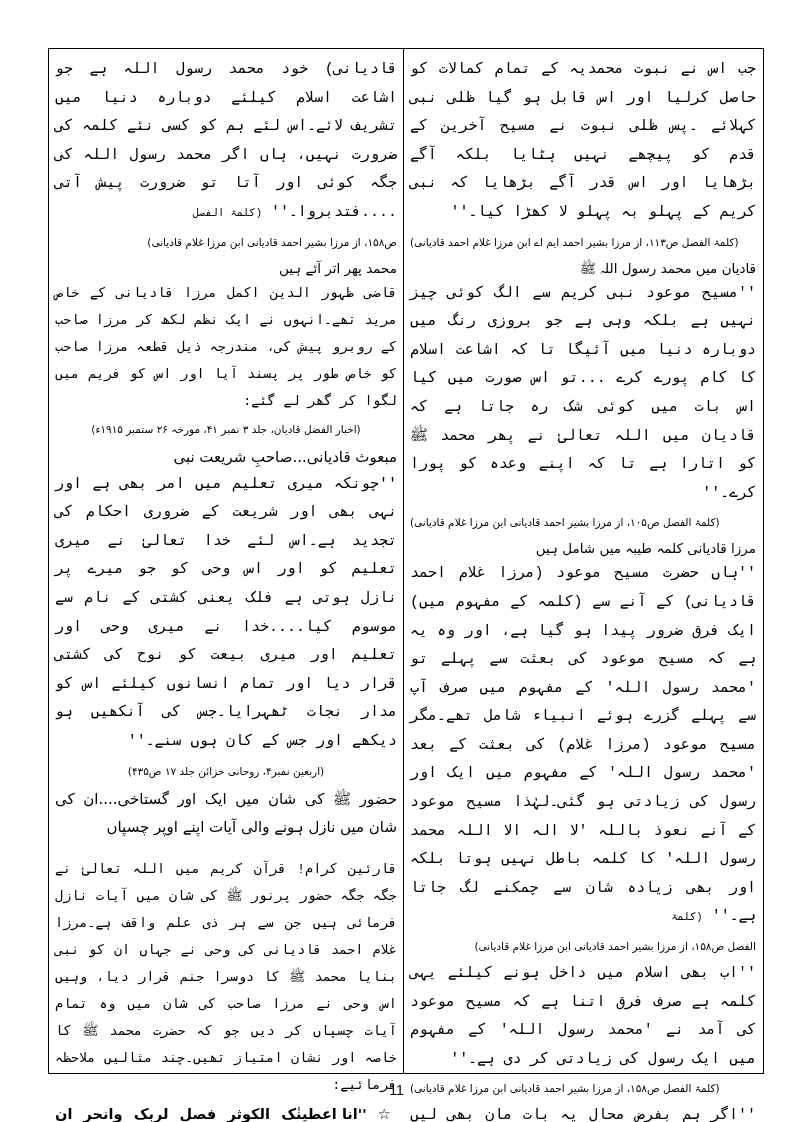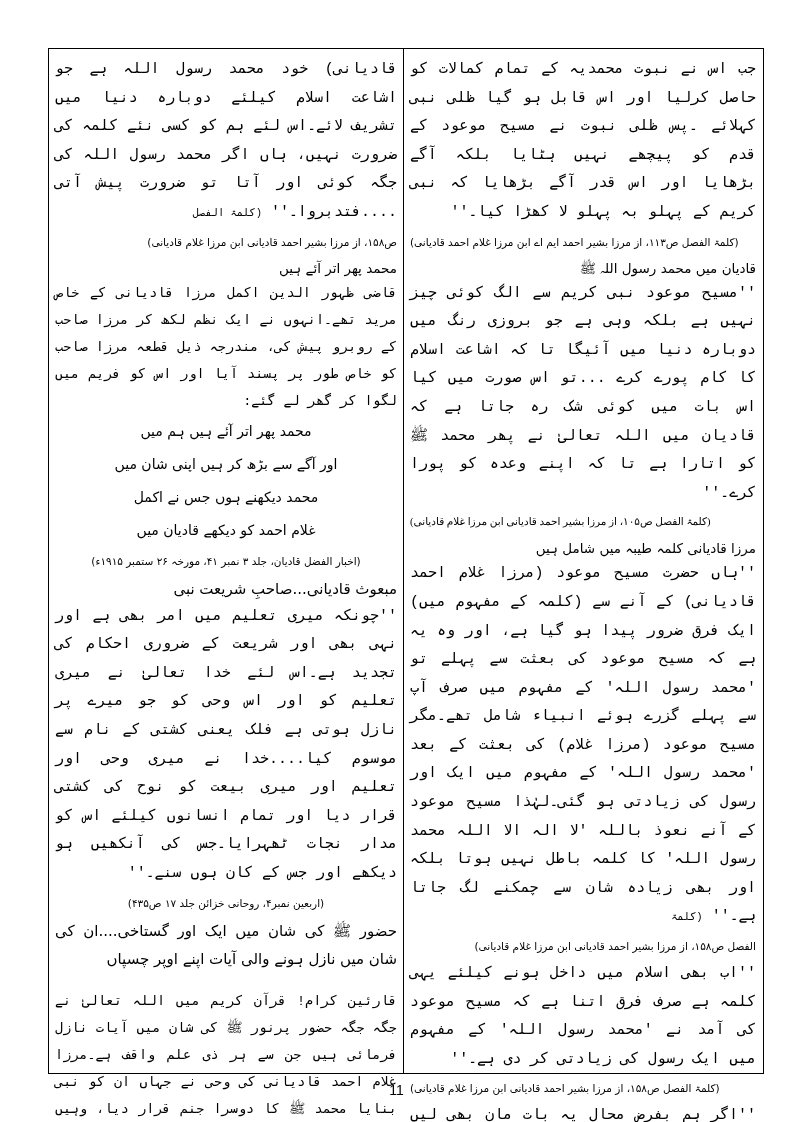--- a/index.html
+++ b/index.html
@@ -20,26 +20,26 @@
   .small { font-size:10.5px; font-weight:normal; }
   .page-number { position:absolute; left:0; width:793px; top:1082px; text-align:center; font-family:"Liberation Sans", sans-serif; font-size:14px; }
 </style>
 </head>
 <body>
 
 <div class="page-frame"></div>
 <div class="divider"></div>
 
 <div class="col col-right">
-  <p class="p">جب اس نے نبوت محمدیہ کے تمام کمالات کو حاصل کرلیا اور اس قابل ہو گیا ظلی نبی کہلائے ۔پس ظلی نبوت نے مسیح موعود کے قدم کو پیچھے نہیں ہٹایا بلکہ آگے بڑھایا اور اس قدر آگے بڑھایا کہ نبی کریم کے پہلو بہ پہلو لا کھڑا کیا۔''</p>
+  <p class="p">جب اس نے نبوت محمدیہ کے تمام کمالات کو حاصل کرلیا اور اس قابل ہو گیا ظلی نبی کہلائے ۔پس ظلی نبوت نے مسیح آخرین کے قدم کو پیچھے نہیں ہٹایا بلکہ آگے بڑھایا اور اس قدر آگے بڑھایا کہ نبی کریم کے پہلو بہ پہلو لا کھڑا کیا۔''</p>
   <p class="ref-r" style="text-align:left;text-align-last:left;">(کلمۃ الفصل ص۱۱۳، از مرزا بشیر احمد ایم اے ابن مرزا غلام احمد قادیانی)</p>
 
   <p class="h">قادیان میں محمد رسول اللہ ﷺ</p>
   <p class="p">''مسیح موعود نبی کریم سے الگ کوئی چیز نہیں ہے بلکہ وہی ہے جو بروزی رنگ میں دوبارہ دنیا میں آئیگا تا کہ اشاعت اسلام کا کام پورے کرے ...تو اس صورت میں کیا اس بات میں کوئی شک رہ جاتا ہے کہ قادیان میں اللہ تعالیٰ نے پھر محمد ﷺ کو اتارا ہے تا کہ اپنے وعدہ کو پورا کرے۔''</p>
-  <p class="ref-r" style="text-align:left;text-align-last:left;font-family:Liberation Serif, serif;">(کلمۃ الفصل ص۱۰۵، از مرزا بشیر احمد قادیانی ابن مرزا غلام قادیانی)</p>
+  <p class="ref-r" style="text-align:left;text-align-last:left;">(کلمۃ الفصل ص۱۰۵، از مرزا بشیر احمد قادیانی ابن مرزا غلام قادیانی)</p>
 
   <p class="h">مرزا قادیانی کلمہ طیبہ میں شامل ہیں</p>
   <p class="p">
     <span>''ہاں حضرت مسیح موعود (مرزا غلام احمد قادیانی) کے آنے سے (کلمہ کے مفہوم میں) ایک فرق ضرور پیدا ہو گیا ہے، اور وہ یہ ہے کہ مسیح موعود کی بعثت سے پہلے تو 'محمد رسول اللہ' کے مفہوم میں صرف آپ سے پہلے گزرے ہوئے انبیاء شامل تھے۔مگر مسیح موعود (مرزا غلام) کی بعثت کے بعد 'محمد رسول اللہ' کے مفہوم میں ایک اور رسول کی زیادتی ہو گئی۔لہٰذا مسیح موعود کے آنے نعوذ باللہ 'لا الہ الا اللہ محمد رسول اللہ' کا کلمہ باطل نہیں ہوتا بلکہ اور بھی زیادہ شان سے چمکنے لگ جاتا ہے۔''</span>
     <span class="small">(کلمۃ</span>
   </p>
   <p class="ref-r">الفصل ص۱۵۸، از مرزا بشیر احمد قادیانی ابن مرزا غلام قادیانی)</p>
 
   <p class="p">''اب بھی اسلام میں داخل ہونے کیلئے یہی کلمہ ہے صرف فرق اتنا ہے کہ مسیح موعود کی آمد نے 'محمد رسول اللہ' کے مفہوم میں ایک رسول کی زیادتی کر دی ہے۔''</p>
   <p class="ref-r" style="text-align:left;text-align-last:left;">(کلمۃ الفصل ص۱۵۸، از مرزا بشیر احمد قادیانی ابن مرزا غلام قادیانی)</p>
@@ -50,26 +50,20 @@
 <div class="col col-left">
   <p class="p">
     <span>قادیانی) خود محمد رسول اللہ ہے جو اشاعت اسلام کیلئے دوبارہ دنیا میں تشریف لائے۔اس لئے ہم کو کسی نئے کلمہ کی ضرورت نہیں، ہاں اگر محمد رسول اللہ کی جگہ کوئی اور آتا تو ضرورت پیش آتی ....فتدبروا۔''</span>
     <span class="small">(کلمۃ الفصل</span>
   </p>
   <p class="ref-r">ص۱۵۸، از مرزا بشیر احمد قادیانی ابن مرزا غلام قادیانی)</p>
 
   <p class="h">محمد پھر اتر آئے ہیں</p>
   <p class="p" style="font-size:13.5px;line-height:27px;">قاضی ظہور الدین اکمل مرزا قادیانی کے خاص مرید تھے۔انہوں نے ایک نظم لکھ کر مرزا صاحب کے روبرو پیش کی، مندرجہ ذیل قطعہ مرزا صاحب کو خاص طور پر پسند آیا اور اس کو فریم میں لگوا کر گھر لے گئے:</p>
 
-  <div>
-    <p class="verse">محمد پھر اتر آئے ہیں ہم میں</p>
-    <p class="verse">اور آگے سے بڑھ کر ہیں اپنی شان میں</p>
-    <p class="verse">محمد دیکھنے ہوں جس نے اکمل</p>
-    <p class="verse">غلام احمد کو دیکھے قادیان میں</p>
-  </div>
   <p class="verse-ref">(اخبار الفضل قادیان، جلد ۳ نمبر ۴۱، مورخہ ۲۶ ستمبر ۱۹۱۵ء)</p>
 
   <p class="h big">مبعوث قادیانی...صاحبِ شریعت نبی</p>
   <p class="p">''چونکہ میری تعلیم میں امر بھی ہے اور نہی بھی اور شریعت کے ضروری احکام کی تجدید ہے۔اس لئے خدا تعالیٰ نے میری تعلیم کو اور اس وحی کو جو میرے پر نازل ہوتی ہے فلک یعنی کشتی کے نام سے موسوم کیا....خدا نے میری وحی اور تعلیم اور میری بیعت کو نوح کی کشتی قرار دیا اور تمام انسانوں کیلئے اس کو مدار نجات ٹھہرایا۔جس کی آنکھیں ہو دیکھے اور جس کے کان ہوں سنے۔''</p>
   <p class="ref-r" style="text-align:center;text-align-last:center;">(اربعین نمبر۴، روحانی خزائن جلد ۱۷ ص۴۳۵)</p>
 
   <p class="h big">حضور ﷺ کی شان میں ایک اور گستاخی....ان کی شان میں نازل ہونے والی آیات اپنے اوپر چسپاں</p>
   <p class="p" style="font-size:13.5px;line-height:27px;margin-top:15px;">قارئین کرام! قرآن کریم میں اللہ تعالیٰ نے جگہ جگہ حضور پرنور ﷺ کی شان میں آیات نازل فرمائی ہیں جن سے ہر ذی علم واقف ہے۔مرزا غلام احمد قادیانی کی وحی نے جہاں ان کو نبی بنایا محمد ﷺ کا دوسرا جنم قرار دیا، وہیں اس وحی نے مرزا صاحب کی شان میں وہ تمام آیات چسپاں کر دیں جو کہ حضرت محمد ﷺ کا خاصہ اور نشان امتیاز تھیں۔چند مثالیں ملاحظہ فرمائیے:</p>
 
   <div>

